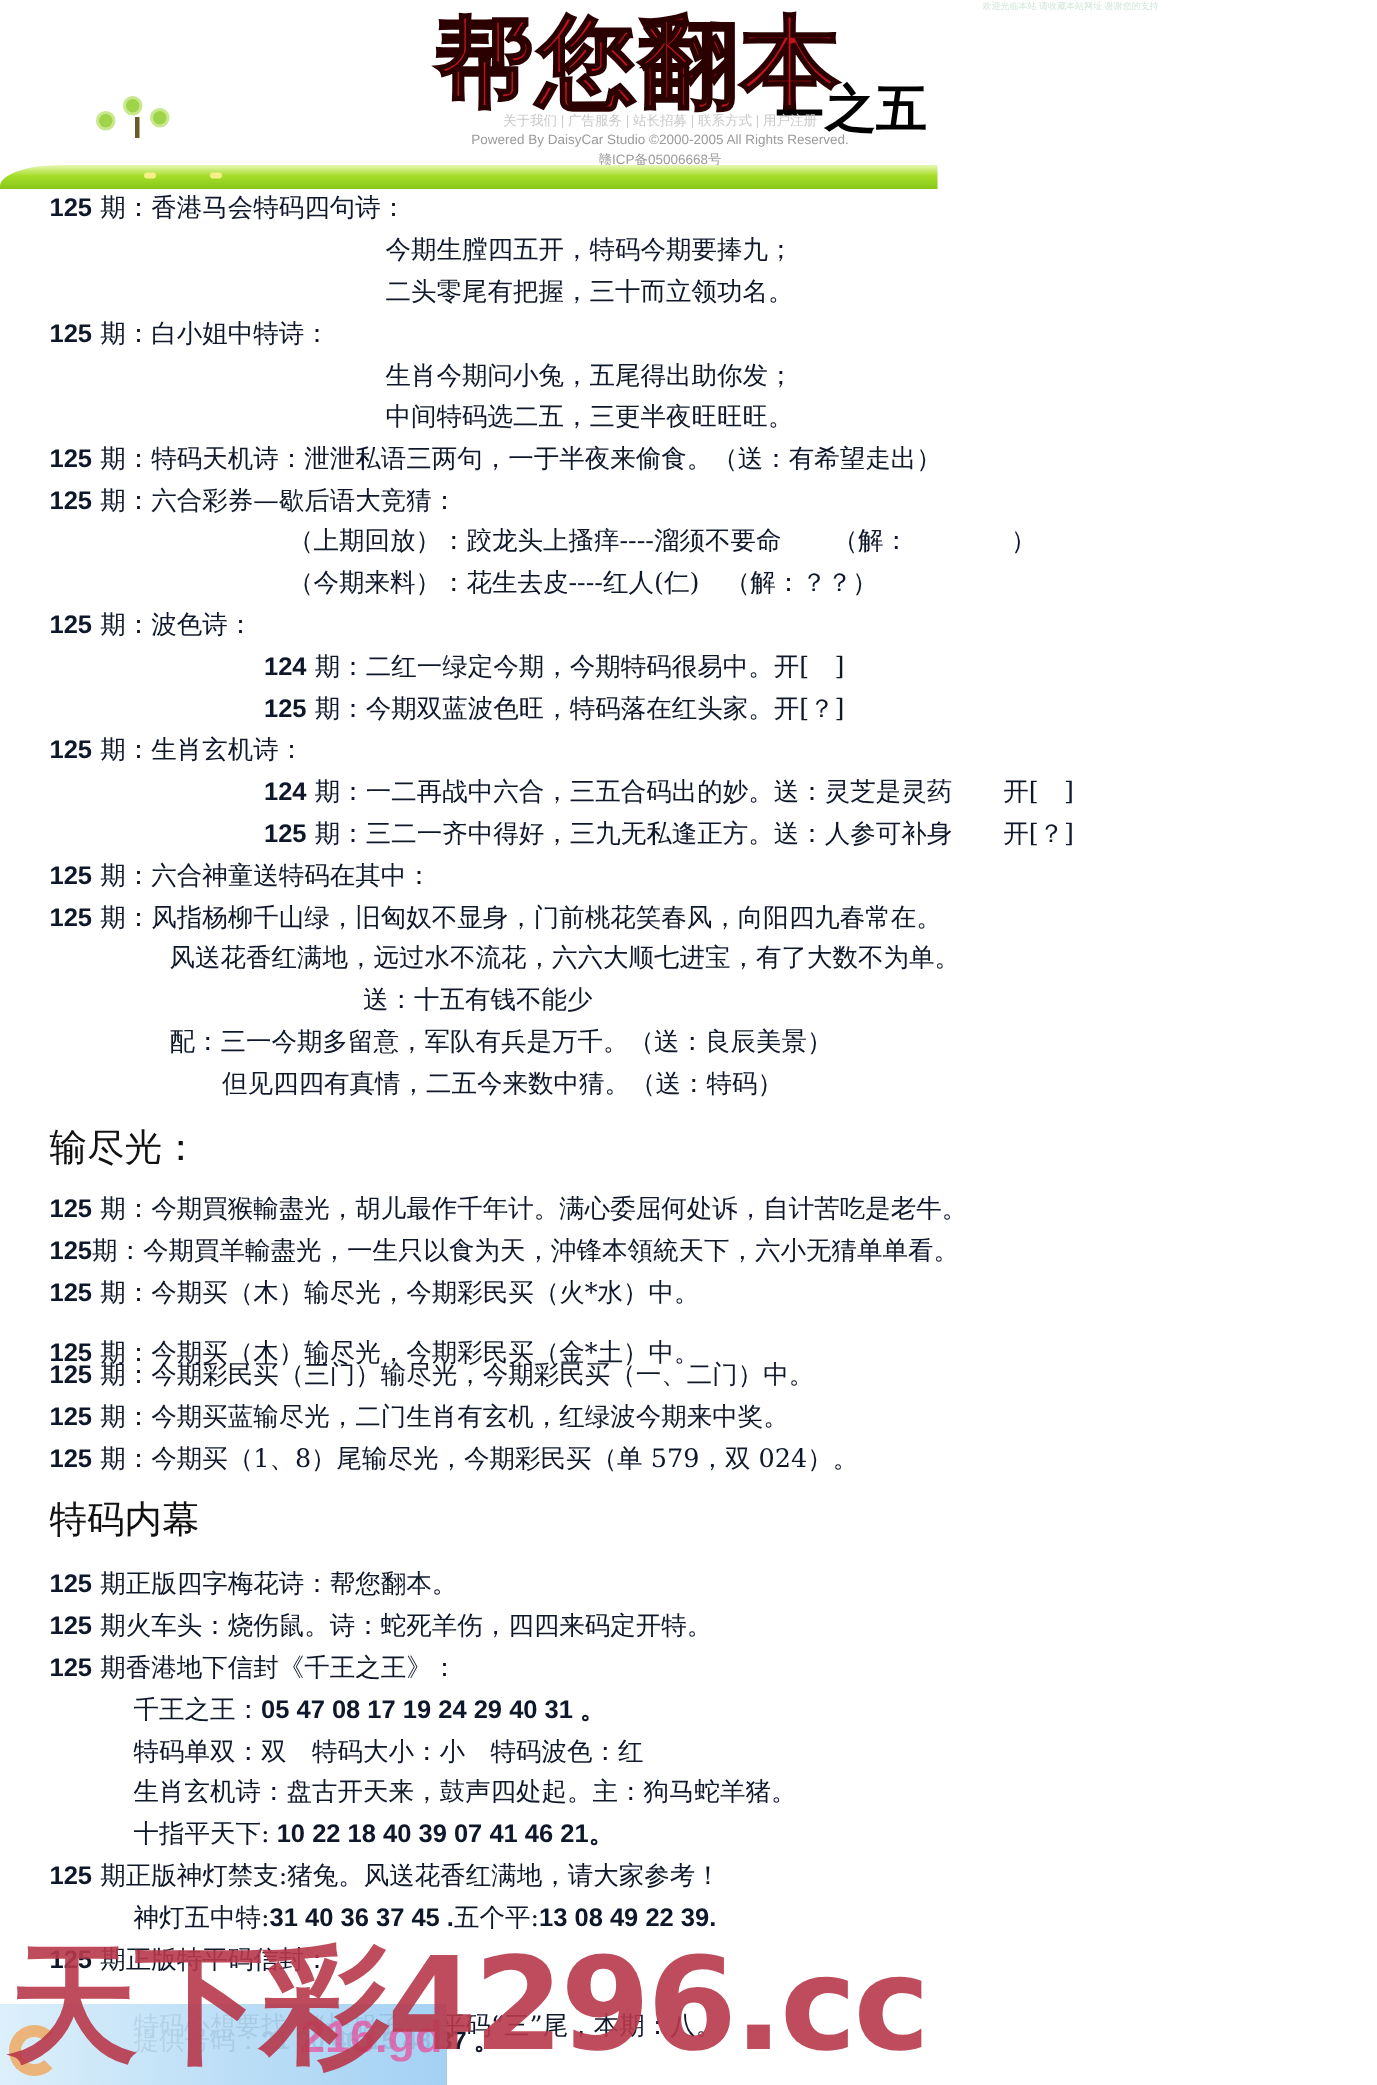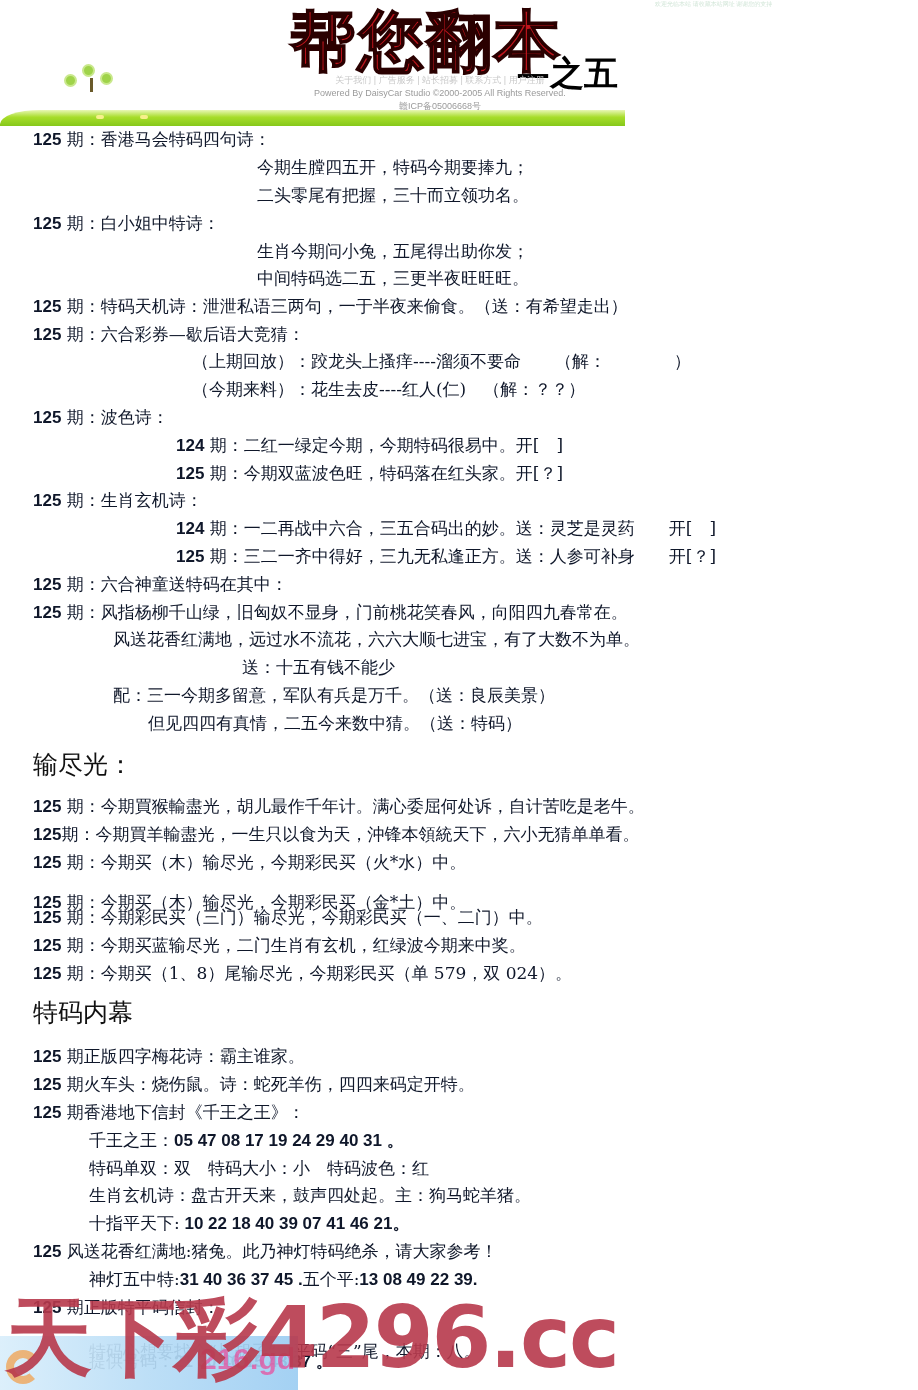--- a/index.html
+++ b/index.html
@@ -135,21 +135,21 @@
 </div>
 <div class="line" style="left:33px;top:934px;">
   <b>125</b> <span>期：</span><span>今期买蓝输尽光，二门生肖有玄机，红绿波今期来中奖。</span>
 </div>
 <div class="line" style="left:33px;top:962px;">
   <b>125</b> <span>期：</span><span>今期买（1、8）尾输尽光，今期彩民买（单 579，双 024）。</span>
 </div>
 
 <div class="heading" style="left:33px;top:998px;">特码内幕</div>
 <div class="line" style="left:33px;top:1045px;">
-  <b>125</b><span> 期正版四字梅花诗：霸主谁家。</span>
+  <b>125</b><span> 期正版四字梅花诗：帮您翻本。</span>
 </div>
 <div class="line" style="left:33px;top:1073px;">
   <b>125</b><span> 期火车头：烧伤鼠。诗：蛇死羊伤，四四来码定开特。</span>
 </div>
 <div class="line" style="left:33px;top:1101px;">
   <b>125</b><span> 期香港地下信封《千王之王》：</span>
 </div>
 
 <div class="line" style="left:89px;top:1129px;">
   <span>千王之王：</span><b>05 47 08 17 19 24 29  40 31 。</b>
@@ -158,21 +158,21 @@
   <span>特码单双：双　特码大小：小　特码波色：红</span>
 </div>
 <div class="line" style="left:89px;top:1184px;text-align:right;">
   <span>生肖玄机诗：盘古开天来，鼓声四处起。主：狗马蛇羊猪。</span>
 </div>
 <div class="line" style="left:89px;top:1212px;">
   <span>十指平天下:</span><b> 10 22 18 40 39 07 41 46 21。</b>
 </div>
 
 <div class="line" style="left:33px;top:1240px;">
-  <b>125</b><span> 风送花香红满地:猪兔。此乃神灯特码绝杀，请大家参考！</span>
+  <b>125</b><span> 期正版神灯禁支:猪兔。风送花香红满地，请大家参考！</span>
 </div>
 <div class="line" style="left:89px;top:1268px;">
   <span>神灯五中特:</span><b>31 40 36 37 45 .</b><span>五个平:</span><b>13 08 49 22 39.</b>
 </div>
 
 <div class="line" style="left:33px;top:1296px;">
   <b>125</b><span> 期正版特平码信封：</span>
 </div>
 <div class="line" style="left:89px;top:1340px;">特码心想要找个“长胡子”，平码“三”尾，本期：八。</div>
 <div class="line" style="left:89px;top:1350px;">

